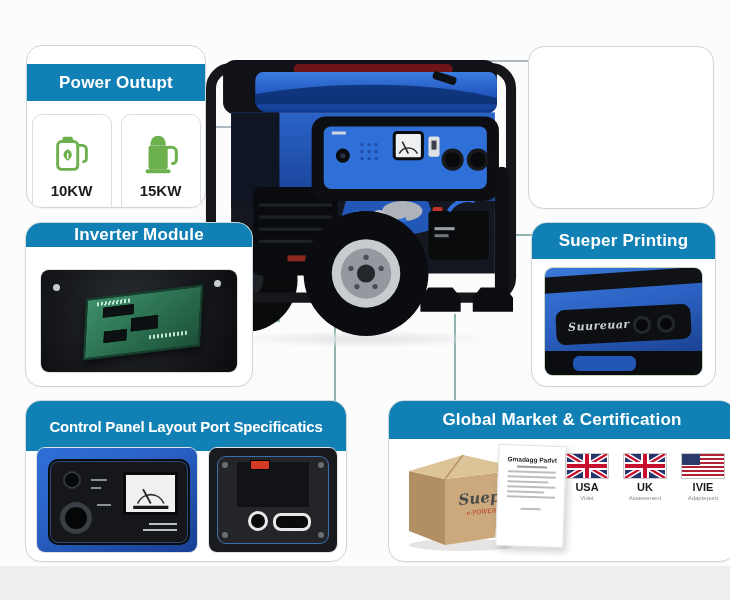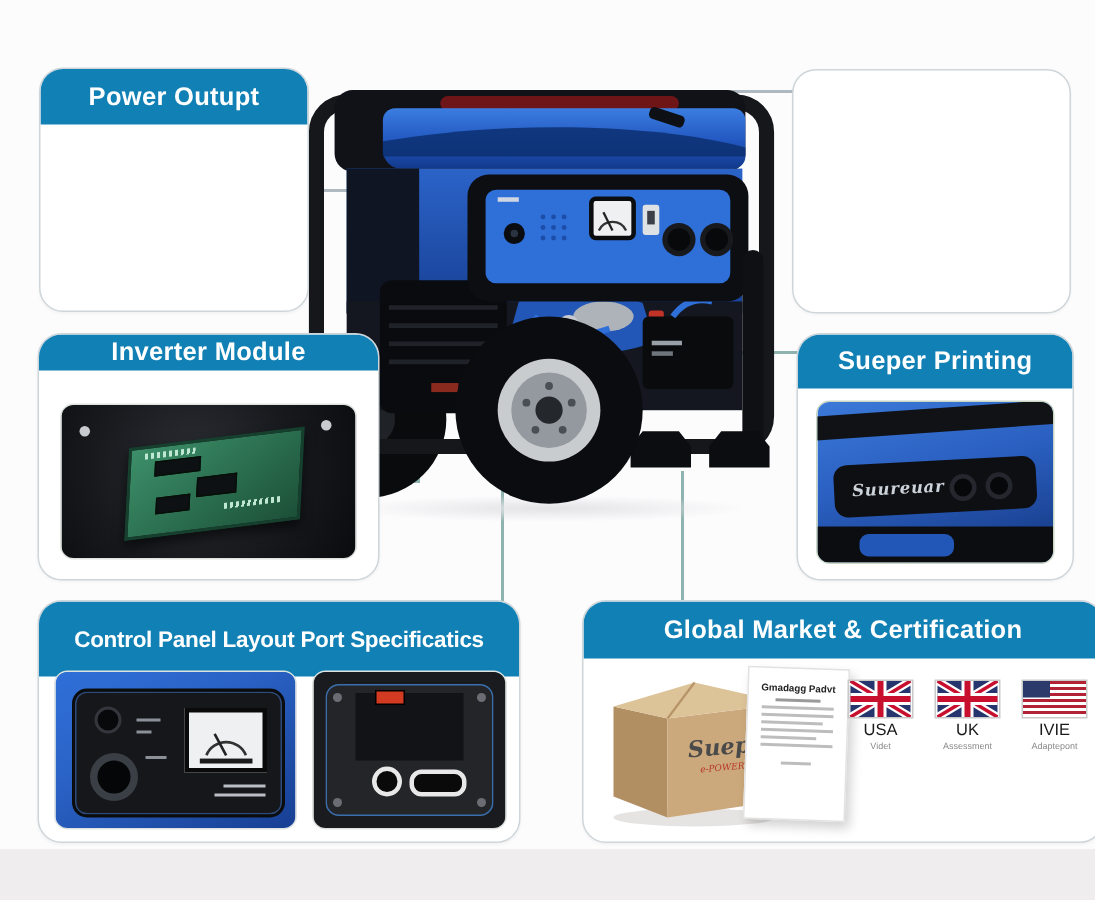--- a/index.html
+++ b/index.html
@@ -78,21 +78,21 @@
   .certificate{position:absolute;left:108px;top:44px;width:66px;height:100px;background:#ffffff;
        border:1px solid #e2e2e2;transform:rotate(2deg);box-shadow:3px 4px 7px rgba(0,0,0,.18);z-index:2;}
   .cert-title{font-weight:bold;font-size:6.5px;color:#222;text-align:center;margin-top:10px;}
   .cert-line{height:2px;background:#bdbdbd;margin:3px 9px 0 9px;}
   .flags-row{position:absolute;right:8px;top:52px;display:flex;gap:10px;z-index:2;}
   .flag-item{width:48px;display:flex;flex-direction:column;align-items:center;}
   .flag{width:44px;height:26px;border:1px solid #c9c9c9;box-sizing:border-box;position:relative;overflow:hidden;}
   .flag svg{display:block;width:100%;height:100%;}
   .flag-us{background:repeating-linear-gradient(180deg,#b22234 0 2px,#ffffff 2px 4px);}
   .flag-us .canton{position:absolute;left:0;top:0;width:42%;height:46%;background:#2b3a6b;}
-  .flag-label{font-size:11px;font-weight:normal;color:#1a1a1a;margin-top:3px;line-height:1;}
+  .flag-label{font-size:11px;font-weight:bold;color:#1a1a1a;margin-top:3px;line-height:1;}
   .flag-sub{font-size:6px;color:#8a8a8a;margin-top:2px;line-height:1;}
 
   .gen-shadow{position:absolute;left:230px;top:330px;width:270px;height:18px;border-radius:50%;
        background:radial-gradient(ellipse at center,#e3e3e6 0%,rgba(250,250,251,0) 70%);z-index:1;}
   #generator{position:absolute;left:194px;top:58px;z-index:2;}
 </style>
 </head>
 <body>
 
 <div id="stage">
@@ -194,22 +194,45 @@
     <g fill="#4a4f56">
       <circle cx="170" cy="198" r="2.6"></circle>
         <circle cx="185" cy="209" r="2.6"></circle>
         <circle cx="179" cy="227" r="2.6"></circle>
       <circle cx="161" cy="227" r="2.6"></circle>
         <circle cx="155" cy="209" r="2.6"></circle>
     </g>
   </svg>
 
   <div class="callout" style="left:26px;top:45px;width:178px;height:161px;">
-    <div class="callout-header hdr-blue" style="height:37px;">Power Outupt</div>
+    <div class="callout-header hdr-blue" style="height:37px;margin-top:18px;">Power Outupt</div>
     <div class="card-row">
+      <div class="spec-card">
+        <span class="icon">
+          <svg viewBox="0 0 48 48" width="46" height="46">
+            <rect x="9" y="11" width="21" height="29" rx="4" fill="none" stroke="#6cb14e" stroke-width="3"></rect>
+            <rect x="14" y="6" width="11" height="6" rx="2" fill="#6cb14e"></rect>
+            <path d="M30 15 h5 a4 4 0 0 1 4 4 v10 a3 3 0 0 1 -3 3" fill="none" stroke="#6cb14e" stroke-width="3" stroke-linecap="round"></path>
+            <path d="M19.5 19 c5.5 2.5 6 8 0 12 c-6 -4 -5.5 -9.5 0 -12 z" fill="#6cb14e"></path>
+            <line x1="19.5" y1="23" x2="19.5" y2="29" stroke="#fff" stroke-width="1.5"></line>
+          </svg>
+        </span>
+        <span class="spec-label">10KW</span>
+      </div>
+      <div class="spec-card">
+        <span class="icon">
+          <svg viewBox="0 0 48 48" width="46" height="46">
+            <path d="M13 15 v-2 a8 8 0 0 1 16 0 v2 z" fill="#6cb14e"></path>
+            <rect x="11" y="15" width="20" height="25" rx="3" fill="#6cb14e"></rect>
+            <rect x="8" y="40" width="26" height="4" rx="2" fill="#6cb14e"></rect>
+            <path d="M31 17 h4 a5 5 0 0 1 5 5 v8 a4 4 0 0 1 -4 4" fill="none" stroke="#6cb14e" stroke-width="3.2" stroke-linecap="round"></path>
+          </svg>
+        </span>
+        <span class="spec-label">15KW</span>
+      </div>
     </div>
   </div>
 
   <div class="callout" style="left:528px;top:46px;width:184px;height:161px;">
   </div>
 
   <div class="callout" style="left:25px;top:222px;width:226px;height:163px;">
     <div class="callout-header hdr-blue" style="height:24px;">Inverter Module</div>
     <div class="photo" style="left:14px;top:46px;width:196px;height:102px;">
       <div class="inv-bg"></div>

